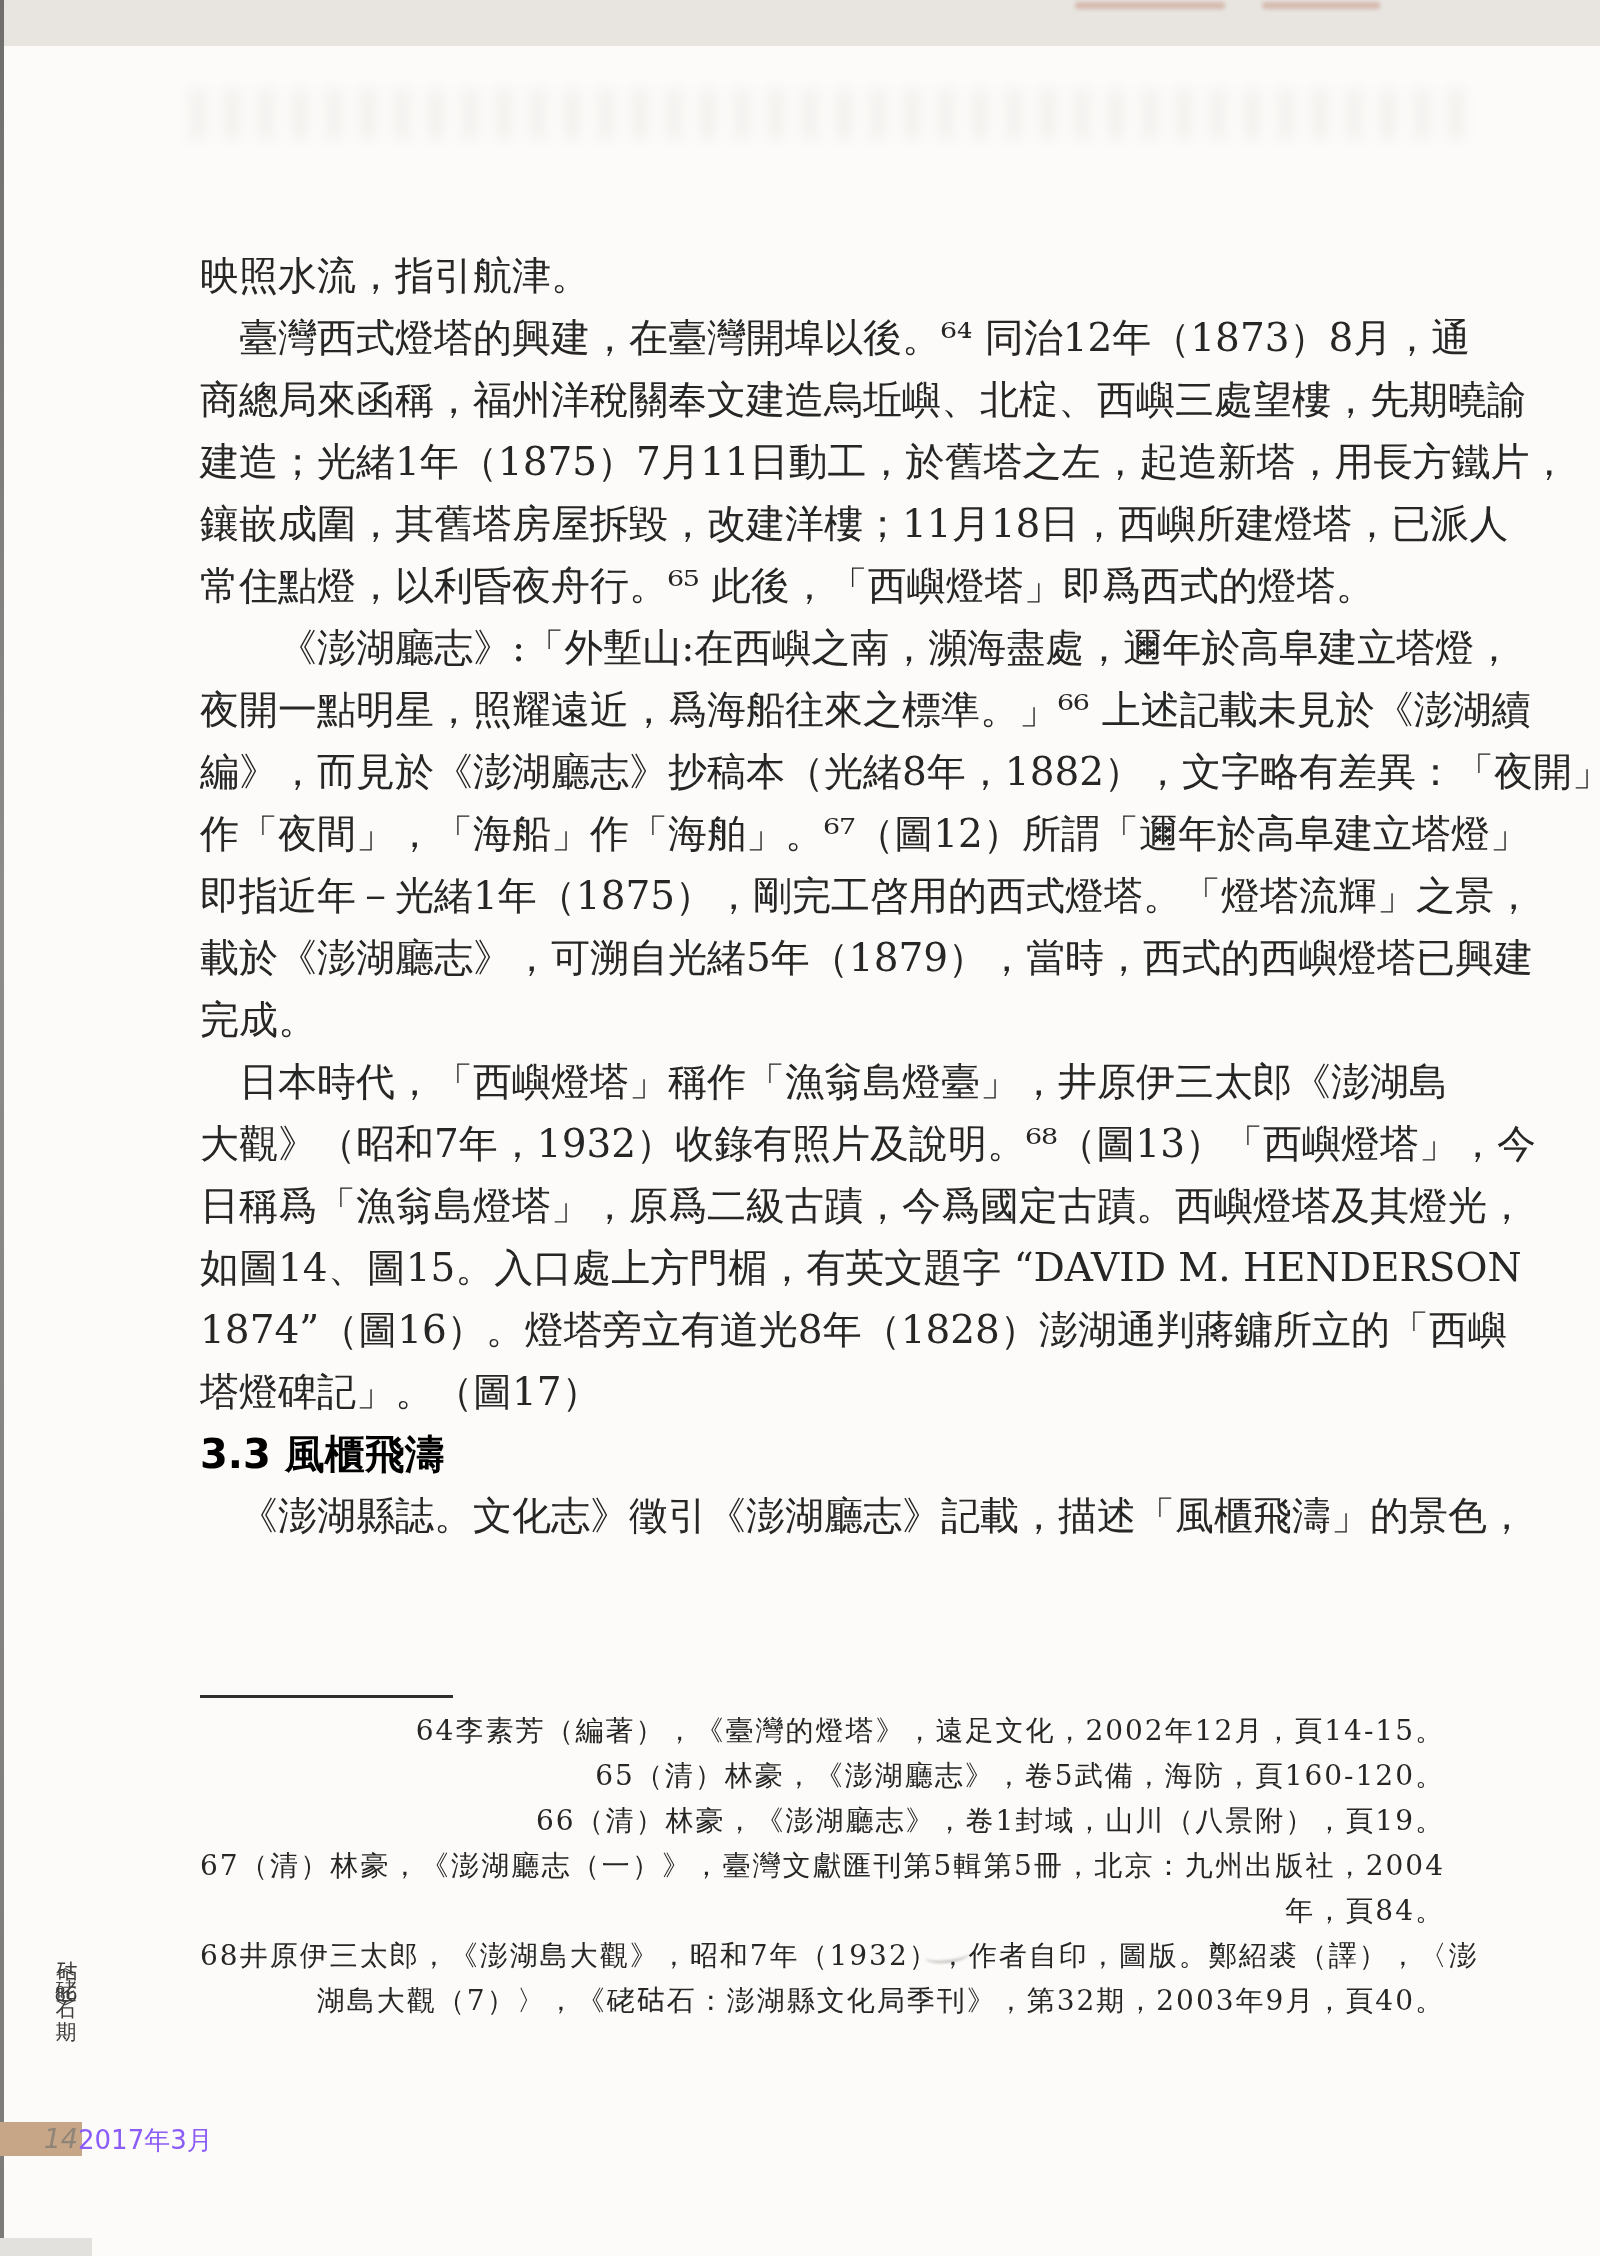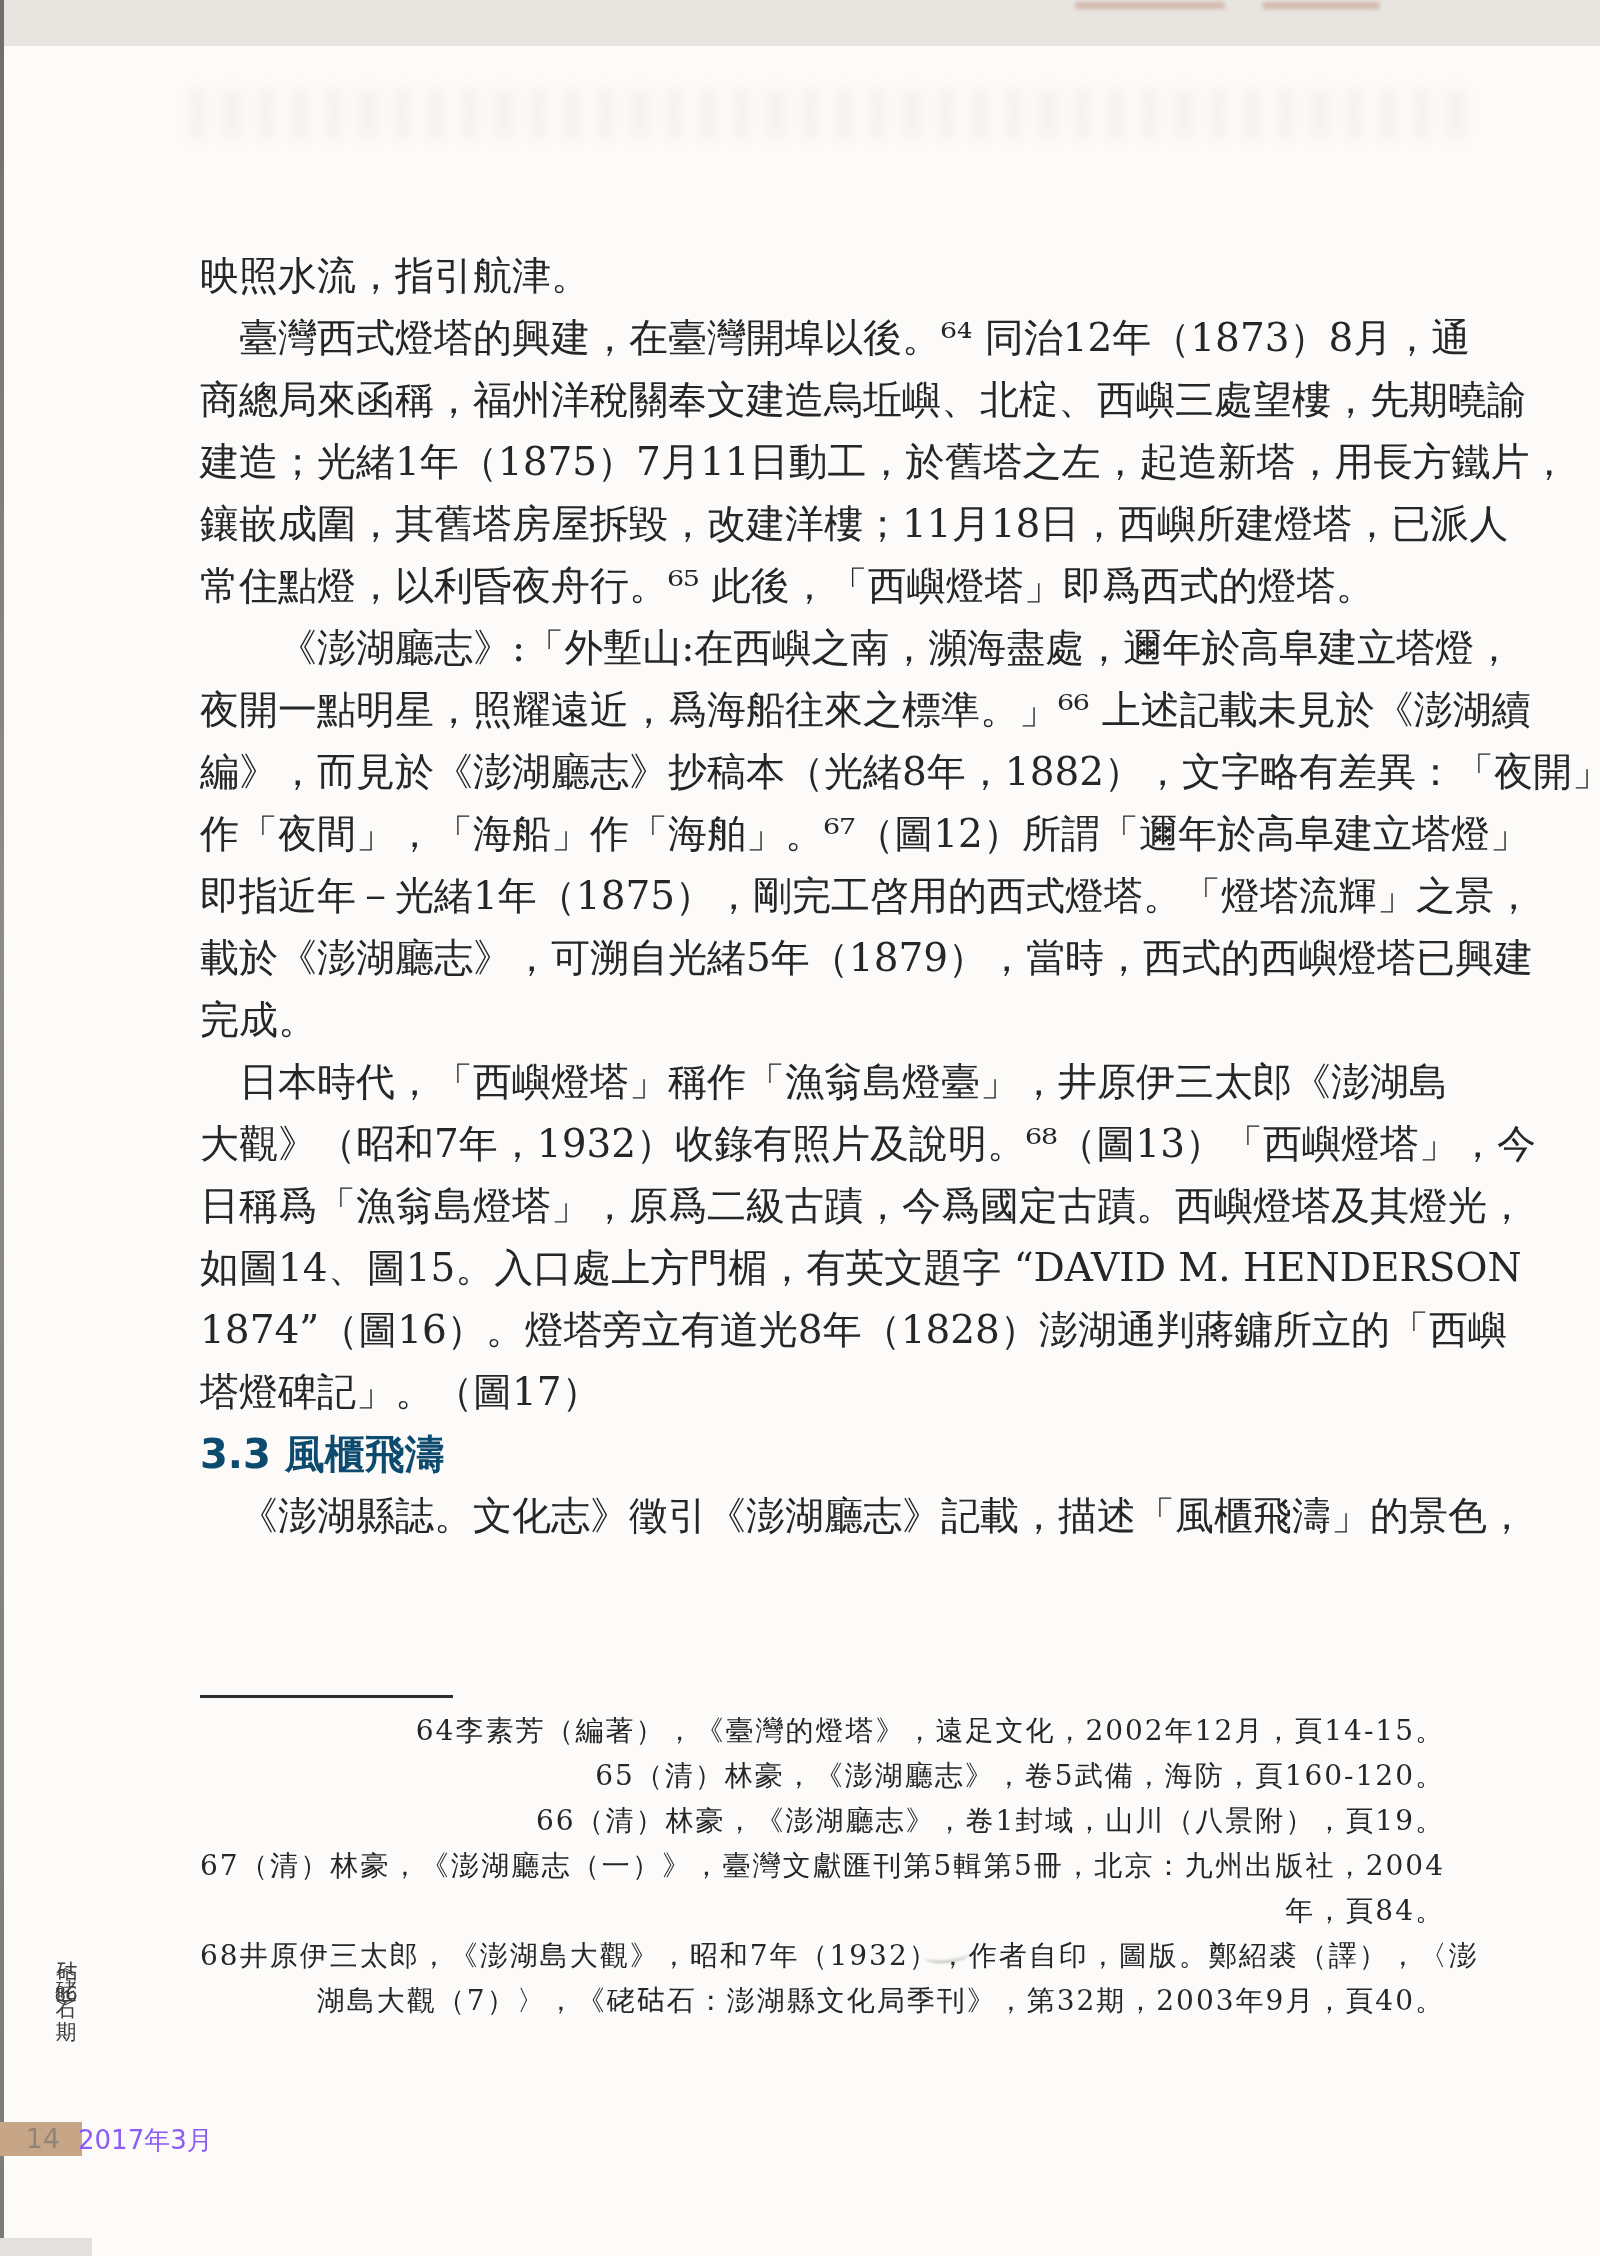--- a/index.html
+++ b/index.html
@@ -30,21 +30,21 @@
   .body-text{position:absolute;left:200px;top:245px;width:1228px;}
   .bline{
     height:62px;line-height:62px;font-size:39px;
     text-align:justify;text-align-last:justify;
     white-space:nowrap;overflow:visible;
   }
   .bline.end{text-align-last:left;}
   .heading{
     height:62px;line-height:62px;font-size:40px;font-weight:700;
     font-family:"DejaVu Sans","Liberation Sans",sans-serif;
-    color:#0c4a6e;text-align:left;
+    color:#000000;text-align:left;
   }
 
   
   .fn-rule{position:absolute;left:200px;top:1695px;width:253px;height:3px;background:#2f2f2f;}
   .footnotes{position:absolute;left:200px;top:1708px;width:1245px;}
   .fline{
     height:45px;line-height:45px;font-size:28px;letter-spacing:2px;
     text-align:right;white-space:nowrap;
   }
   .fline.jl{text-align:justify;text-align-last:justify;}
@@ -57,21 +57,21 @@
     font-family:"DejaVu Serif","Liberation Serif",serif;
   }
   .sidebar .issue{text-combine-upright:all;}
   .page-badge{
     position:absolute;left:0;top:2122px;width:82px;height:34px;
     background:#c6a687;
     display:flex;align-items:center;justify-content:flex-end;
   }
   .page-badge span{
     font-family:"DejaVu Sans","Liberation Sans",sans-serif;
-    font-size:27px;color:#8f8478;padding-right:22px;line-height:34px;
+    font-size:27px;color:#8f8478;padding-right:4px;line-height:34px;font-style:italic;
   }
   .footer-date{
     position:absolute;left:78px;top:2122px;height:34px;line-height:36px;
     font-family:"DejaVu Sans","Liberation Sans",sans-serif;
     font-size:26px;color:#8b5cf6;
   }
 </style>
 </head>
 <body>
 

